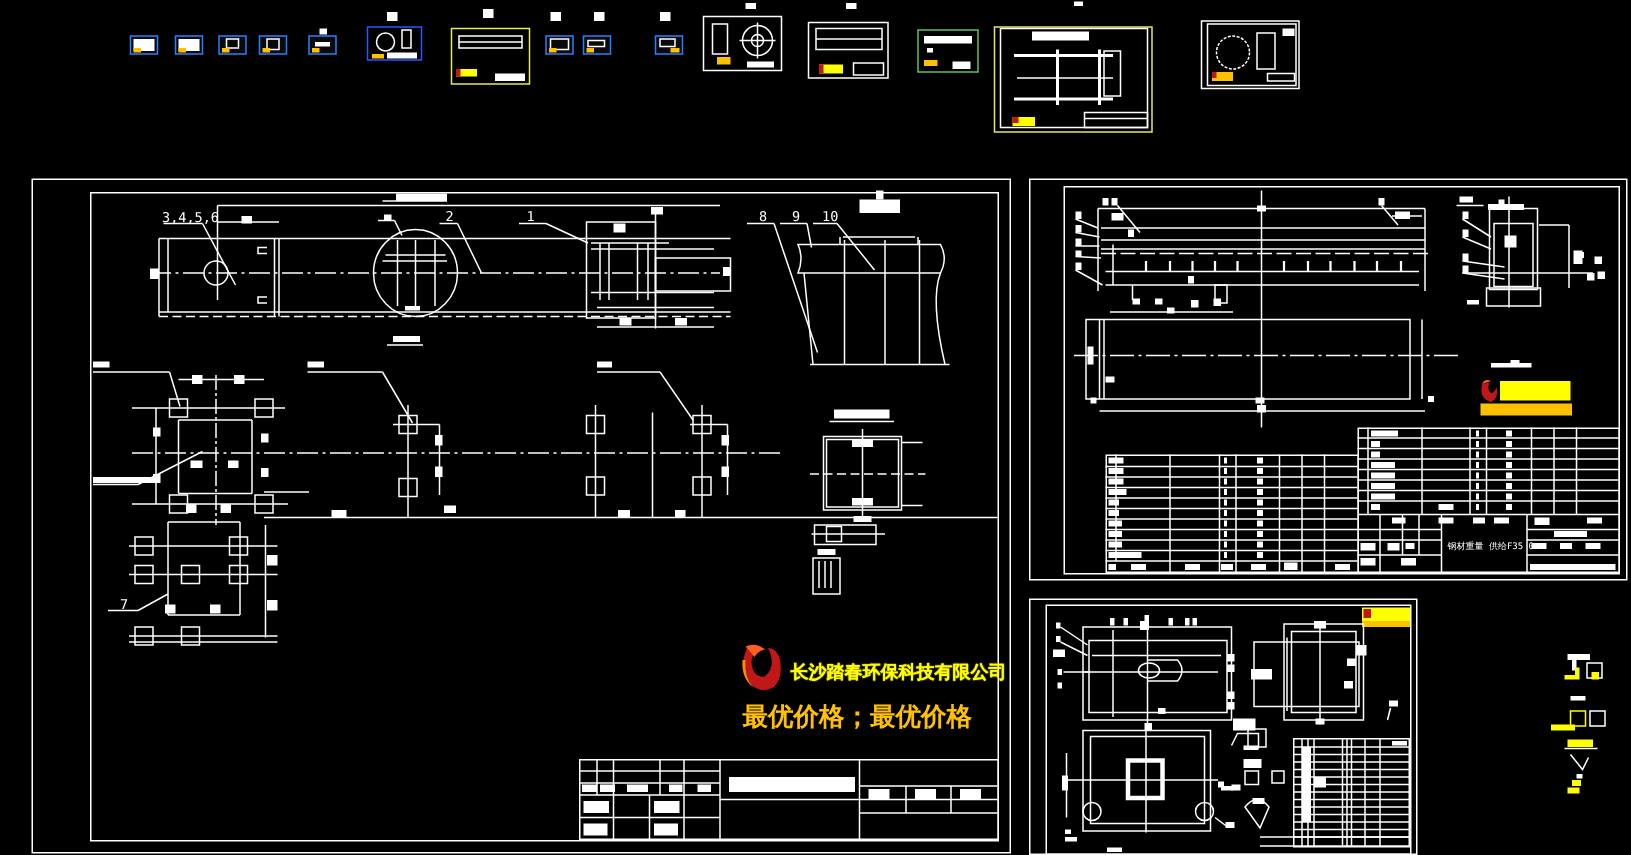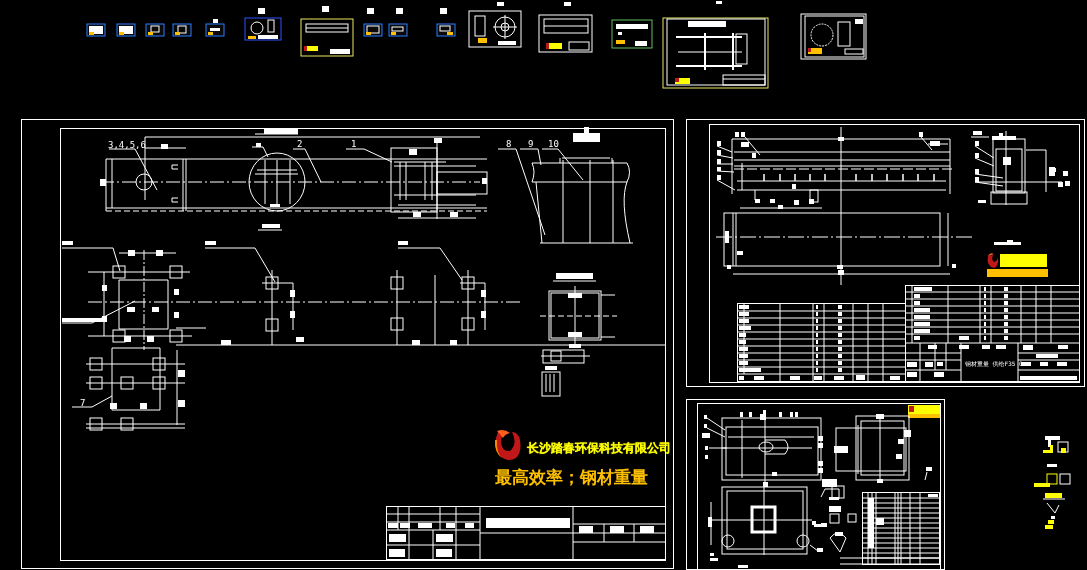--- a/index.html
+++ b/index.html
@@ -771,13 +771,13 @@
     <rect x="1045" y="493" width="17" height="5" fill="#ffff00"></rect>
     <line x1="1043" y1="499" x2="1065" y2="499" stroke="#fff"></line>
     <path d="M1047 503 l8 10 l4 -8" fill="none" stroke="#fff"></path>
     <rect x="1048" y="520" width="6" height="4" fill="#ffff00"></rect>
     <rect x="1045" y="525" width="8" height="4" fill="#ffff00"></rect>
     <rect x="1051" y="516" width="4" height="3" fill="#fff"></rect>
   </g>
 </svg>
 
 <div class="brand-name">长沙踏春环保科技有限公司</div>
-<div class="brand-slogan">最高效率；钢材重量</div>
+<div class="brand-slogan">最优价格；最优价格</div>
 
 </body></html>

